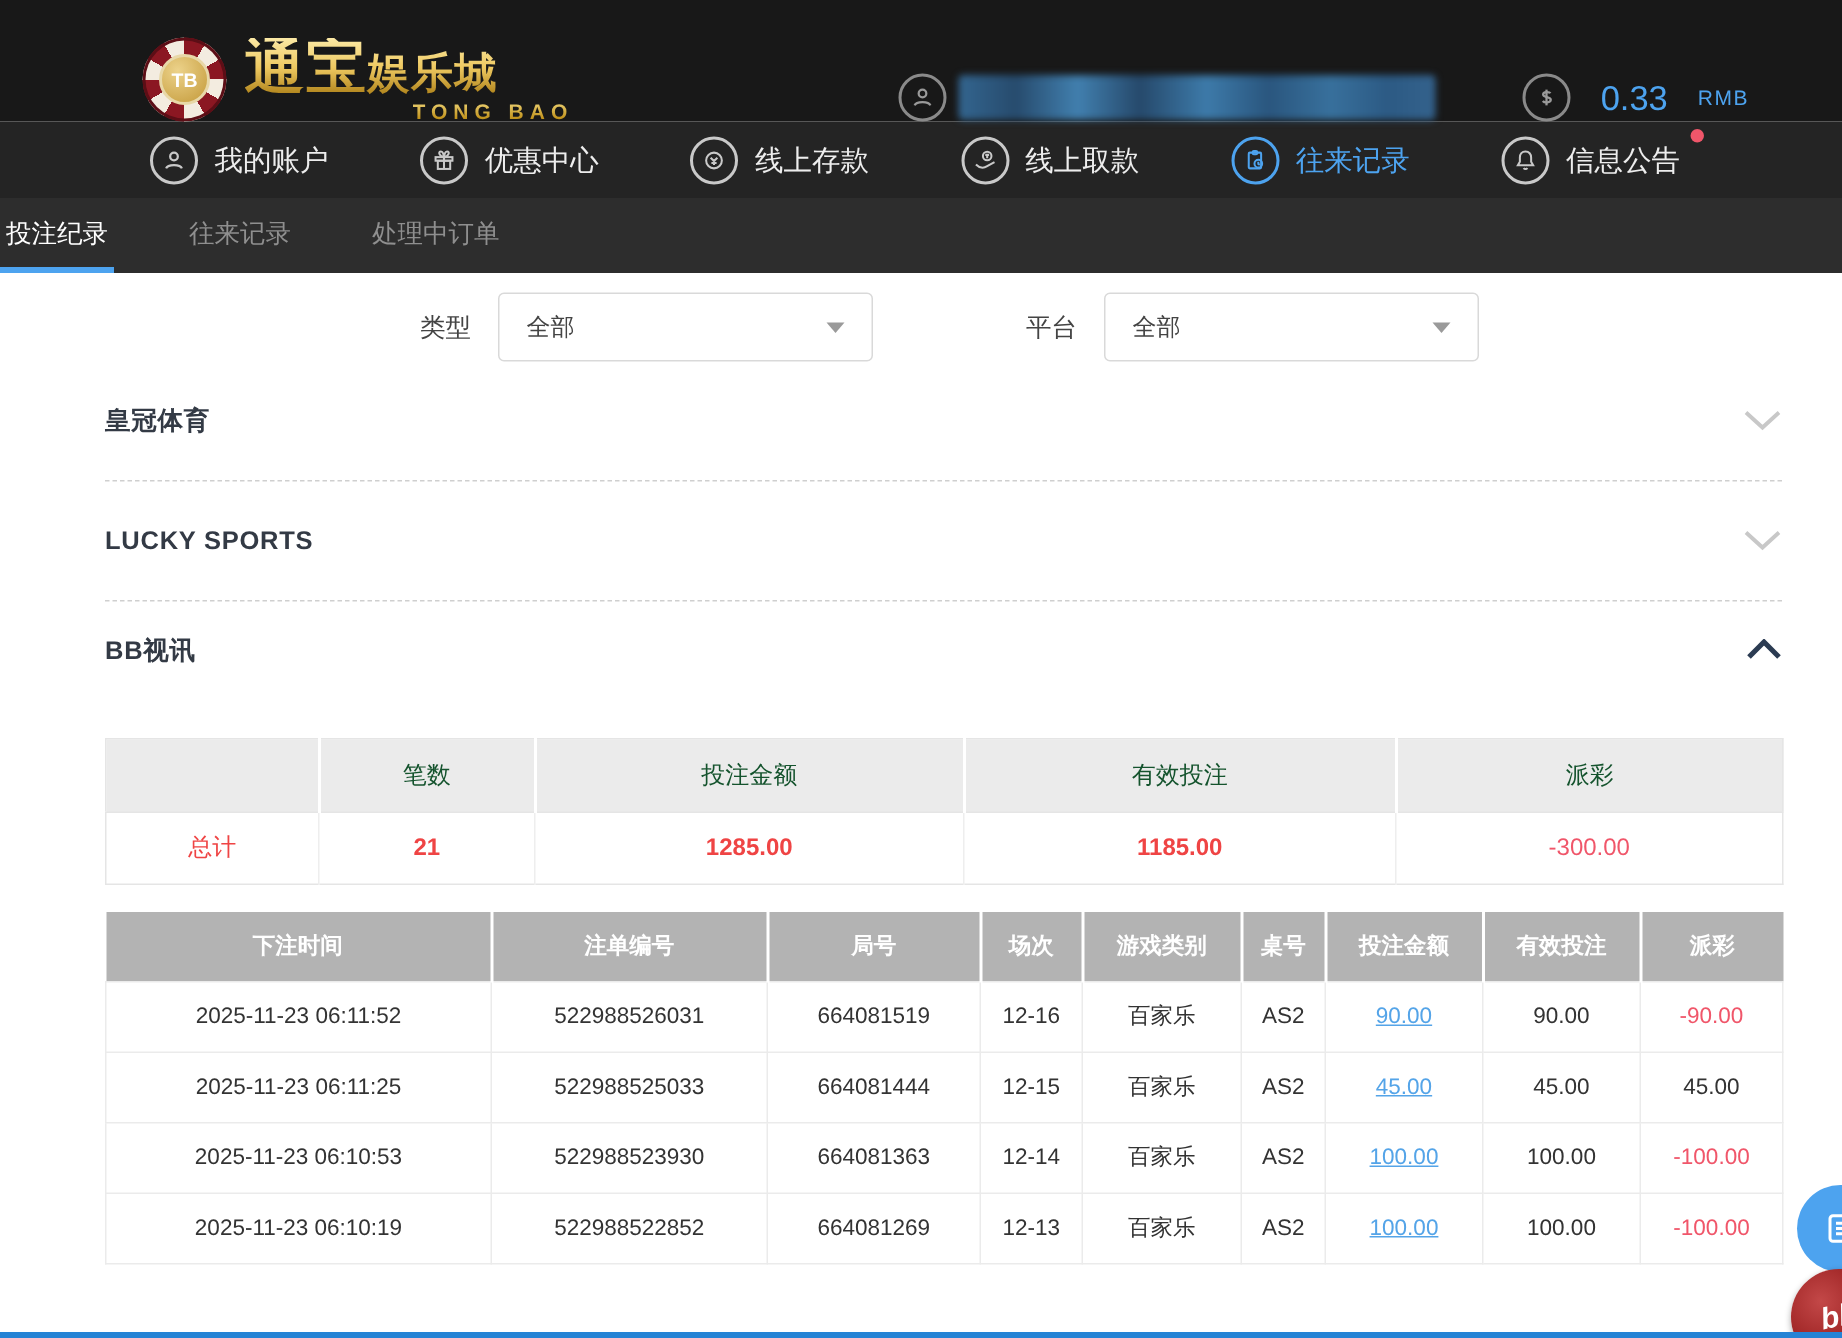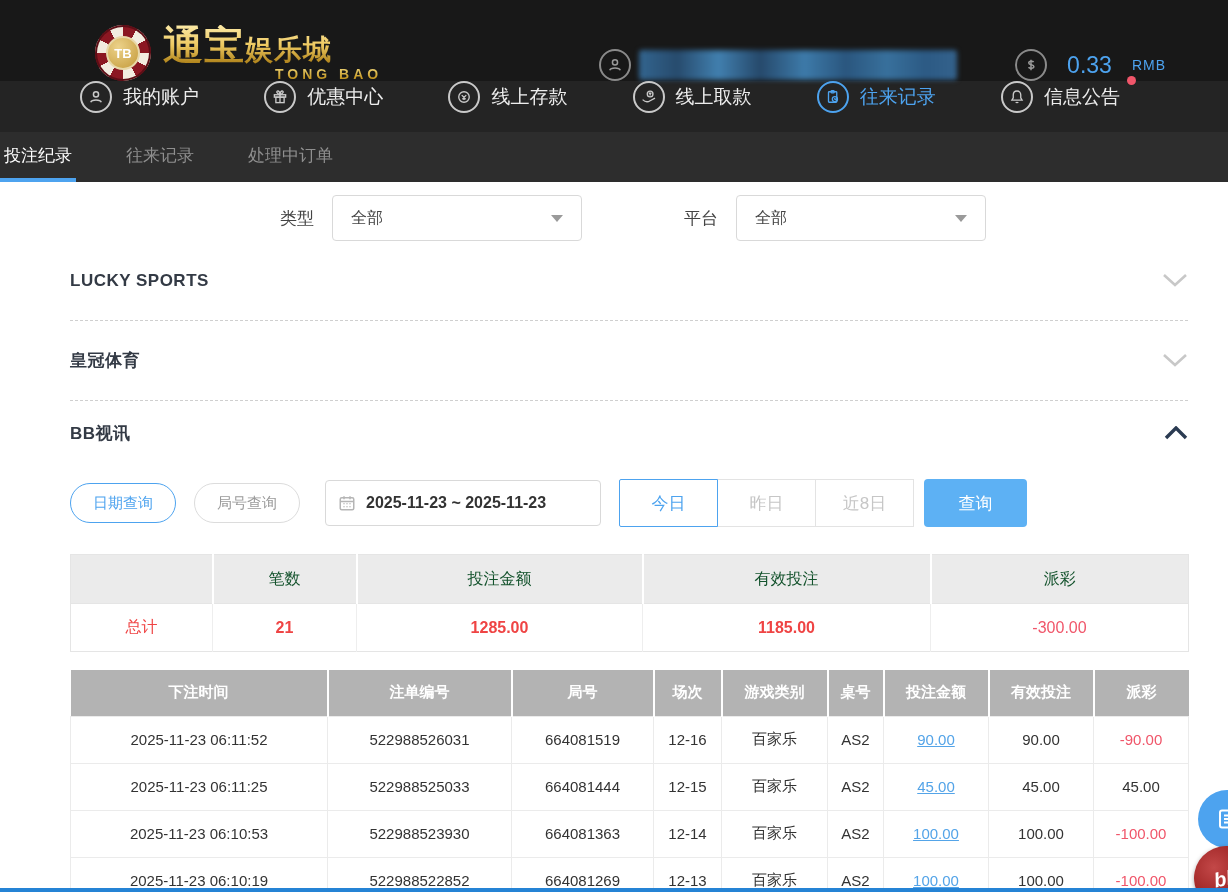--- a/index.html
+++ b/index.html
@@ -34,22 +34,22 @@
   .circle-icon { width:32px; height:32px; border:2px solid #8a8a8a; border-radius:50%;
     display:flex; align-items:center; justify-content:center; color:#9a9a9a; flex:0 0 auto; }
   .username-blur { width:318px; height:30px; margin-left:8px; border-radius:3px;
     background:linear-gradient(90deg,#33658f 0%,#274b6d 12%,#417fae 25%,#26496b 38%,#3d7aa9 52%,#2a567e 65%,#38709c 78%,#2c5a84 90%,#34628c 100%);
     filter:blur(2.5px); }
   .balance { display:flex; align-items:center; gap:20px; margin-left:58px; }
   .balance-amount { color:#4da3ef; font-size:23px; }
   .balance-currency { color:#4da3ef; font-size:14px; letter-spacing:1px; }
 
   
-  .navbar { height:51px; background:#242424; display:flex; align-items:flex-start;
-    padding:0 108px 0 80px; justify-content:space-between; }
+  .navbar { height:51px; background:#242424; display:flex; align-items:center;
+    padding:0 108px 0 100px; justify-content:space-between; }
   .nav-item { display:flex; align-items:center; gap:11px; cursor:pointer; position:relative;
     color:#ededed; font-size:19px; }
   .nav-item .nav-circle { width:32px; height:32px; border:2px solid #c9c9c9; border-radius:50%;
     display:flex; align-items:center; justify-content:center; color:#c9c9c9; }
   .nav-item.active { color:#4da3ef; }
   .nav-item.active .nav-circle { border-color:#4da3ef; color:#4da3ef; }
   .nav-badge { position:absolute; top:-5px; right:-16px; width:9px; height:9px; border-radius:50%;
     background:#f0566a; }
 
   
@@ -239,58 +239,40 @@
     </div>
     <div class="filter-gap"></div>
     <span class="filter-label">平台</span>
     <div class="select-box">
       <span class="select-value">全部</span>
       <span class="caret-down"></span>
     </div>
   </div>
 
   <div class="section-row collapsed">
-    <span class="section-title">LUCKY SPORTS</span>
+    <span class="section-title">皇冠体育</span>
     <svg width="26" height="15" viewBox="0 0 26 15">
       <polyline points="2,2 13,12 24,2" stroke="#c8c8c8" stroke-width="2.6" fill="none"></polyline>
     </svg>
   </div>
 
   <div class="section-row collapsed">
-    <span class="section-title">皇冠体育</span>
+    <span class="section-title">LUCKY SPORTS</span>
     <svg width="26" height="15" viewBox="0 0 26 15">
       <polyline points="2,2 13,12 24,2" stroke="#c8c8c8" stroke-width="2.6" fill="none"></polyline>
     </svg>
   </div>
 
   <div class="section-row bb">
     <span class="section-title">BB视讯</span>
     <svg width="24" height="14" viewBox="0 0 24 14">
       <polyline points="2,12 12,2 22,12" stroke="#2b3b52" stroke-width="3.4" fill="none"></polyline>
     </svg>
   </div>
 
-  <div class="query-row">
-    <div class="pill-btn active">日期查询</div>
-    <div class="pill-btn inactive">局号查询</div>
-    <div class="date-box">
-      <svg width="18" height="18" viewBox="0 0 24 24" fill="none" stroke="#b5b5b5" stroke-width="2">
-        <rect x="3" y="5" width="18" height="16" rx="2"></rect>
-          <path d="M3 10h18M8 3v4M16 3v4"></path>
-        <path d="M7 13h2M11 13h2M15 13h2M7 17h2M11 17h2M15 17h2" stroke-width="1.6"></path>
-      </svg>
-      <span class="date-text">2025-11-23 ~ 2025-11-23</span>
-    </div>
-    <div class="btn-group">
-      <div class="group-btn first active">今日</div>
-      <div class="group-btn idle">昨日</div>
-      <div class="group-btn idle">近8日</div>
-    </div>
-    <button class="search-btn">查询</button>
-  </div>
 
   <table class="summary-table">
     <colgroup>
         <col style="width:142px">
         <col style="width:144px">
         <col style="width:286px">
         <col style="width:288px">
         <col style="width:258px">
       </colgroup>
     <tbody>

